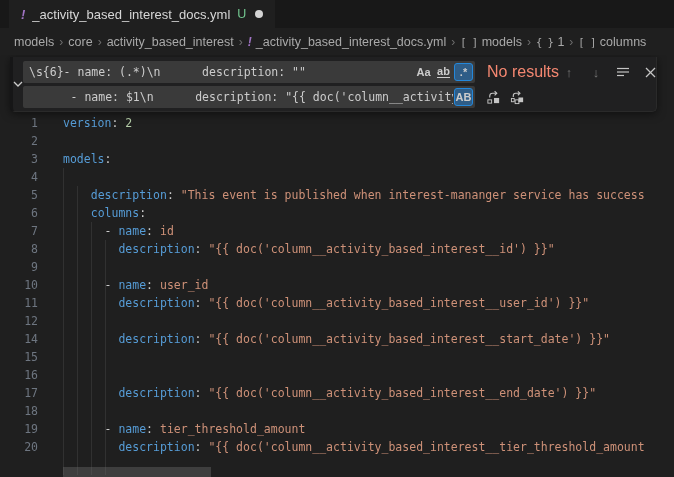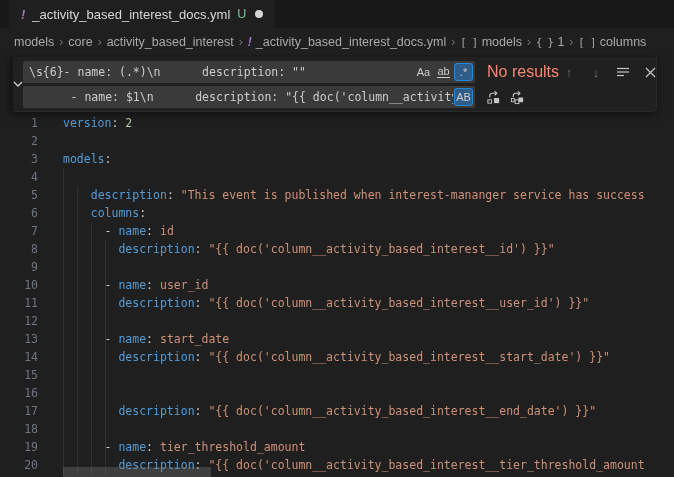--- a/index.html
+++ b/index.html
@@ -44,21 +44,21 @@
     width:452px; height:22px; background:#3a3a3a; border-radius:2px;
     display:flex; align-items:center; padding:0 2px 0 6px; cursor:text;
   }
   .fw-text {
     flex:1; color:#cccccc; font-family:"DejaVu Sans Mono",monospace;
     font-size:11.5px; white-space:pre; overflow:hidden;
   }
   .toggle {
     min-width:19px; height:18px; border-radius:3px; border:1px solid transparent;
     display:flex; align-items:center; justify-content:center;
-    color:#cccccc; font-size:11px; margin-left:1px; cursor:pointer; flex-shrink:0;
+    color:#cccccc; font-size:11px; margin-left:1px; cursor:pointer; flex-shrink:0;font-weight:bold;
   }
   .toggle.active { background:#2f5d87; border-color:#2488db; }
   .uw { border-bottom:1px solid #cccccc; line-height:1.05; }
   .fw-status { color:#f48771; font-size:16px; margin-left:12px; white-space:nowrap; }
   .fw-actions { margin-left:auto; display:flex; align-items:center; gap:7px; }
   .icon-btn {
     width:20px; height:20px; border-radius:3px; display:flex; align-items:center;
     justify-content:center; color:#c5c5c5; font-size:13px; cursor:pointer; flex-shrink:0;
   }
   .icon-btn.dim { color:#787878; }
@@ -213,21 +213,20 @@
       <div class="line"><span class="lnum">3</span><span class="ltext"><span class="k">models</span><span class="p">:</span></span></div>
       <div class="line"><span class="lnum">4</span></div>
       <div class="line"><span class="lnum">5</span><span class="ltext"><span class="p">    </span><span class="k">description</span><span class="p">:</span><span class="s"> "This event is published when interest-mananger service has success</span></span></div>
       <div class="line"><span class="lnum">6</span><span class="ltext"><span class="p">    </span><span class="k">columns</span><span class="p">:</span></span></div>
       <div class="line"><span class="lnum">7</span><span class="ltext"><span class="p">      - </span><span class="k">name</span><span class="p">:</span><span class="s"> id</span></span></div>
       <div class="line"><span class="lnum">8</span><span class="ltext"><span class="p">        </span><span class="k">description</span><span class="p">:</span><span class="s"> "{{ doc('column__activity_based_interest__id') }}"</span></span></div>
       <div class="line"><span class="lnum">9</span><span class="ltext"></span></div>
       <div class="line"><span class="lnum">10</span><span class="ltext"><span class="p">      - </span><span class="k">name</span><span class="p">:</span><span class="s"> user_id</span></span></div>
       <div class="line"><span class="lnum">11</span><span class="ltext"><span class="p">        </span><span class="k">description</span><span class="p">:</span><span class="s"> "{{ doc('column__activity_based_interest__user_id') }}"</span></span></div>
       <div class="line"><span class="lnum">12</span><span class="ltext"></span></div>
-      <div class="line"><span class="lnum">13</span><span class="ltext"><span class="p">      - </span><span class="k">name</span><span class="p">:</span><span class="s"> start_date</span></span></div>
       <div class="line"><span class="lnum">14</span><span class="ltext"><span class="p">        </span><span class="k">description</span><span class="p">:</span><span class="s"> "{{ doc('column__activity_based_interest__start_date') }}"</span></span></div>
       <div class="line"><span class="lnum">15</span><span class="ltext"></span></div>
       <div class="line"><span class="lnum">16</span></div>
       <div class="line"><span class="lnum">17</span><span class="ltext"><span class="p">        </span><span class="k">description</span><span class="p">:</span><span class="s"> "{{ doc('column__activity_based_interest__end_date') }}"</span></span></div>
       <div class="line"><span class="lnum">18</span><span class="ltext"></span></div>
       <div class="line"><span class="lnum">19</span><span class="ltext"><span class="p">      - </span><span class="k">name</span><span class="p">:</span><span class="s"> tier_threshold_amount</span></span></div>
       <div class="line"><span class="lnum">20</span><span class="ltext"><span class="p">        </span><span class="k">description</span><span class="p">:</span><span class="s"> "{{ doc('column__activity_based_interest__tier_threshold_amount</span></span></div>
     </div>
 
   <div class="hscroll"></div>

